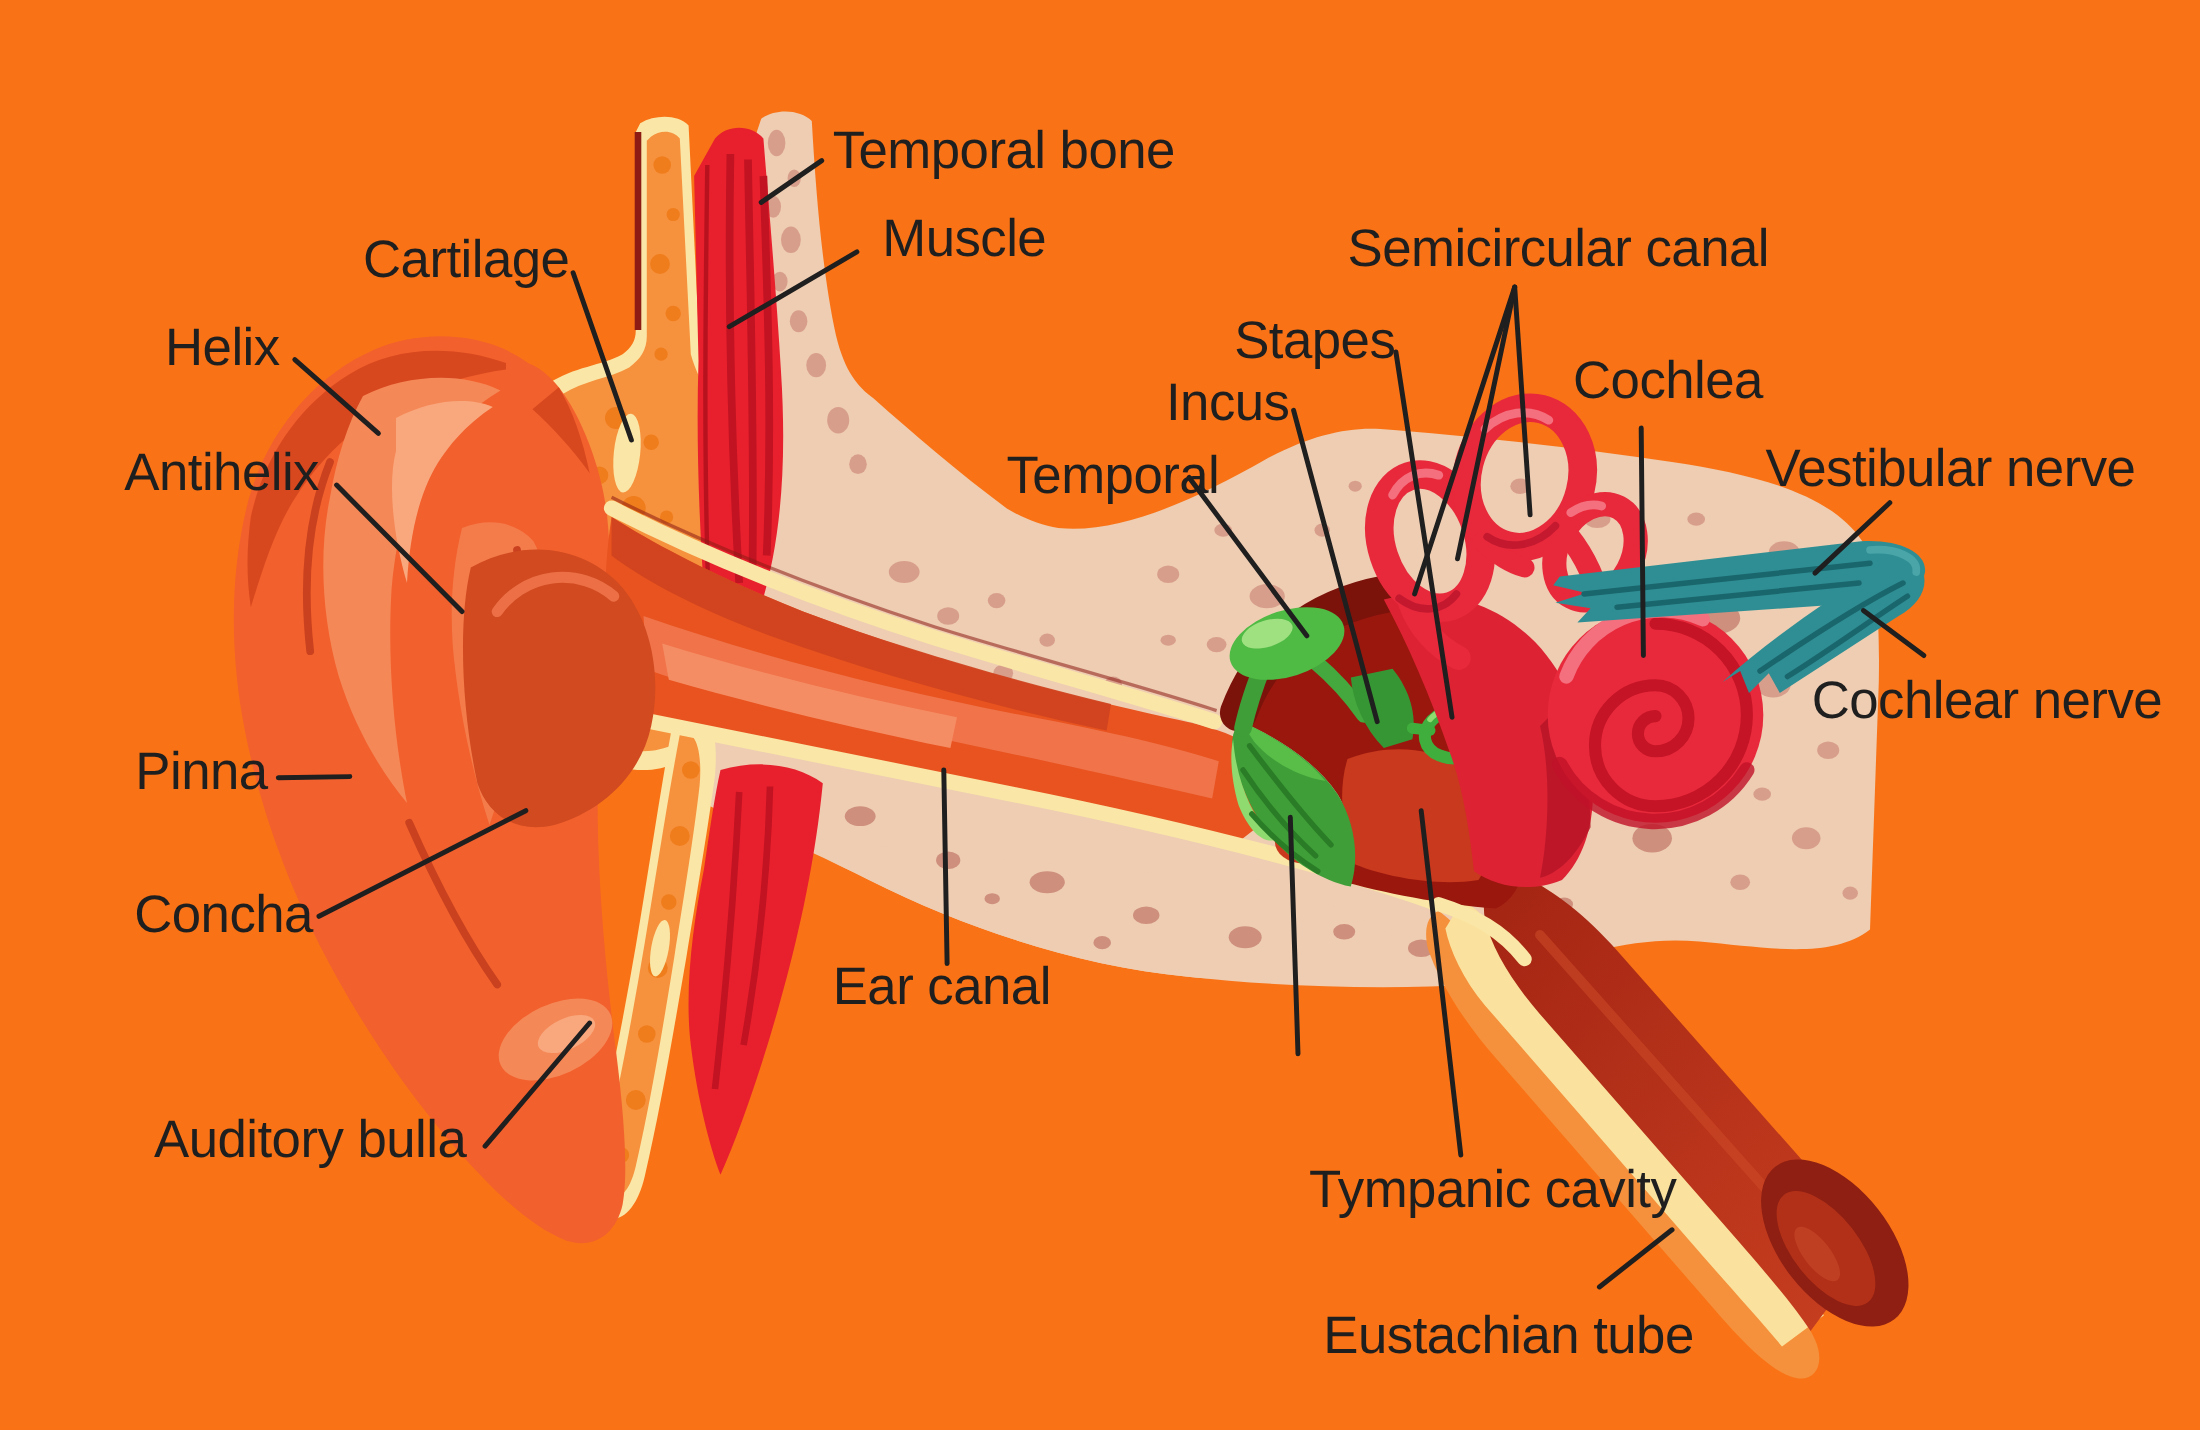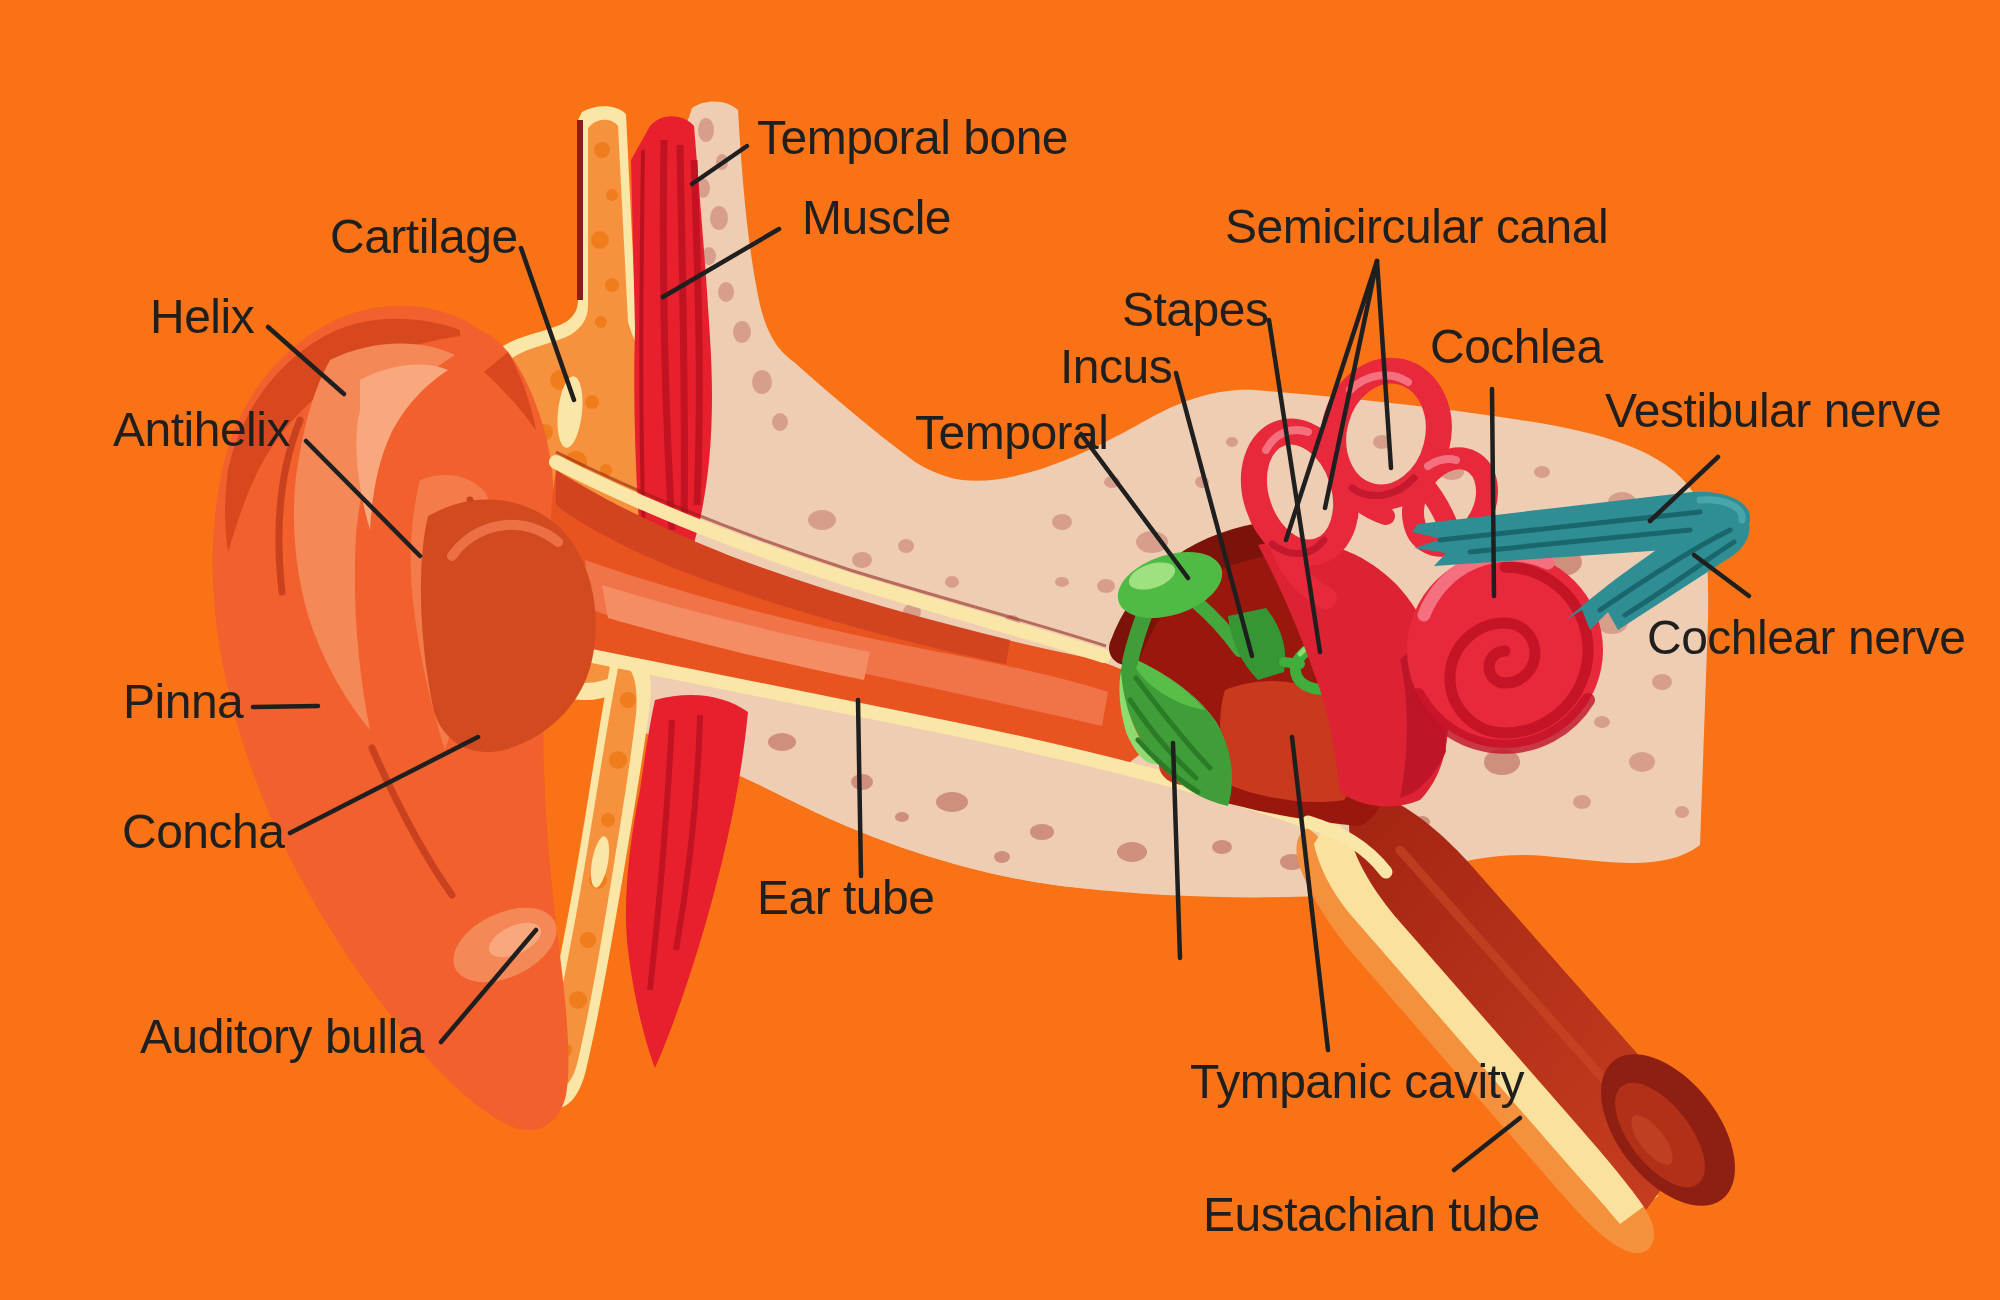--- a/index.html
+++ b/index.html
@@ -508,24 +508,24 @@
 </svg>
 
 <div class="label" style="left:757px; top:111px;">Temporal bone</div>
 <div class="label" style="left:802px; top:191px;">Muscle</div>
 <div class="label" style="left:330px; top:210px;">Cartilage</div>
 <div class="label" style="left:150px; top:290px;">Helix</div>
 <div class="label" style="left:113px; top:403px;">Antihelix</div>
 <div class="label" style="left:123px; top:675px;">Pinna</div>
 <div class="label" style="left:122px; top:805px;">Concha</div>
 <div class="label" style="left:140px; top:1010px;">Auditory bulla</div>
-<div class="label" style="left:757px; top:871px;">Ear tube</div>
+<div class="label" style="left:757px; top:871px;">Ear canal</div>
 <div class="label" style="left:1190px; top:1055px;">Tympanic cavity</div>
 <div class="label" style="left:1203px; top:1188px;">Eustachian tube</div>
 <div class="label" style="left:915px; top:406px;">Temporal</div>
 <div class="label" style="left:1060px; top:340px;">Incus</div>
 <div class="label" style="left:1122px; top:283px;">Stapes</div>
 <div class="label" style="left:1225px; top:200px;">Semicircular canal</div>
 <div class="label" style="left:1430px; top:320px;">Cochlea</div>
-<div class="label" style="left:1605px; top:384px;">Vestibular nerve</div>
+<div class="label" style="left:1605px; top:400px;">Vestibular nerve</div>
 <div class="label" style="left:1647px; top:611px;">Cochlear nerve</div>
 
 </div>
 
 </body></html>

